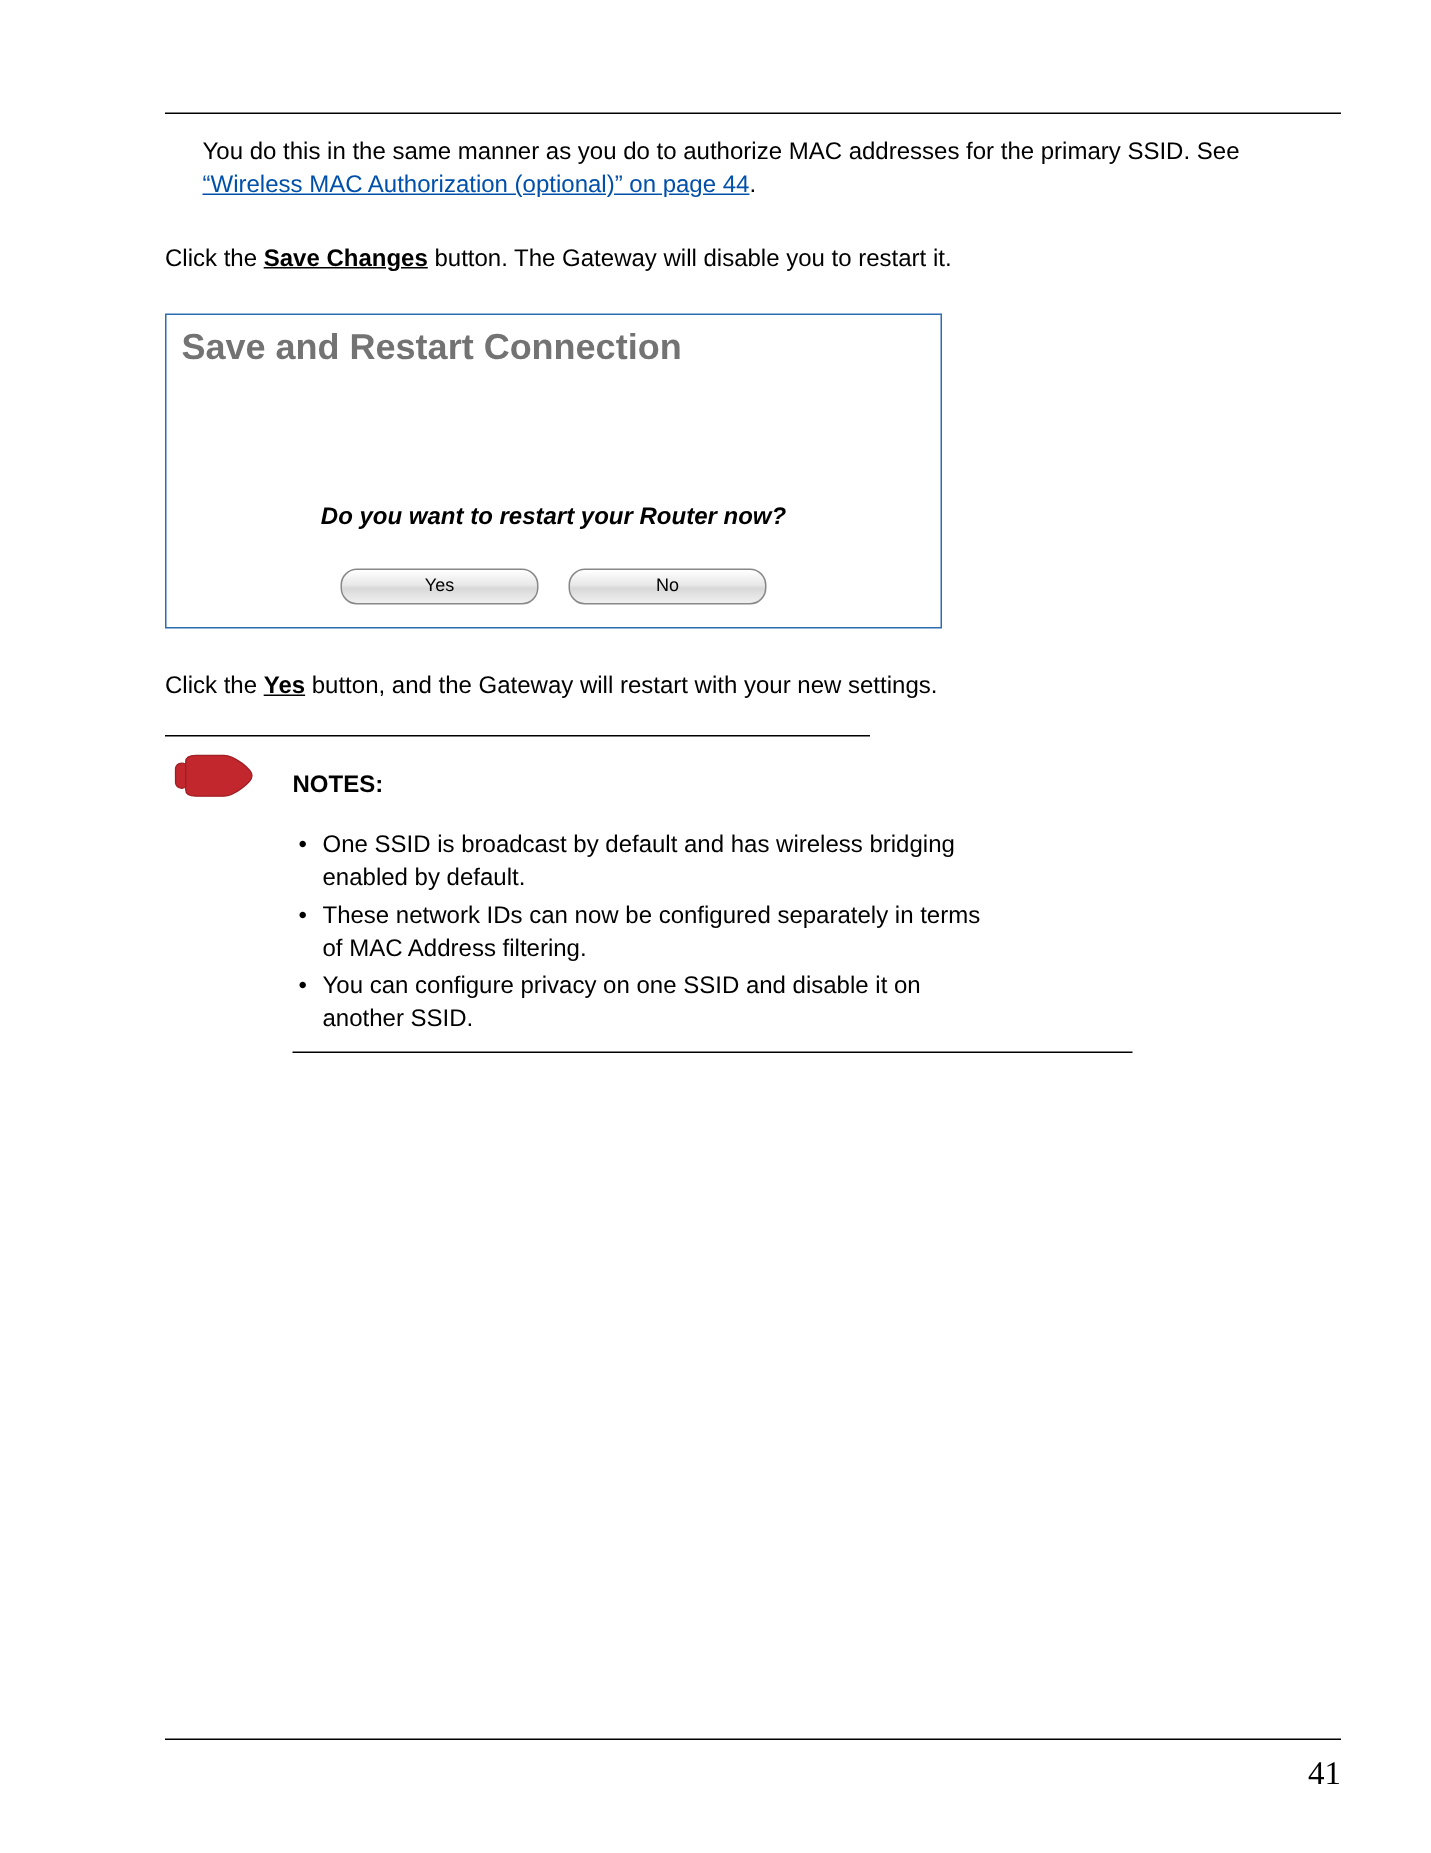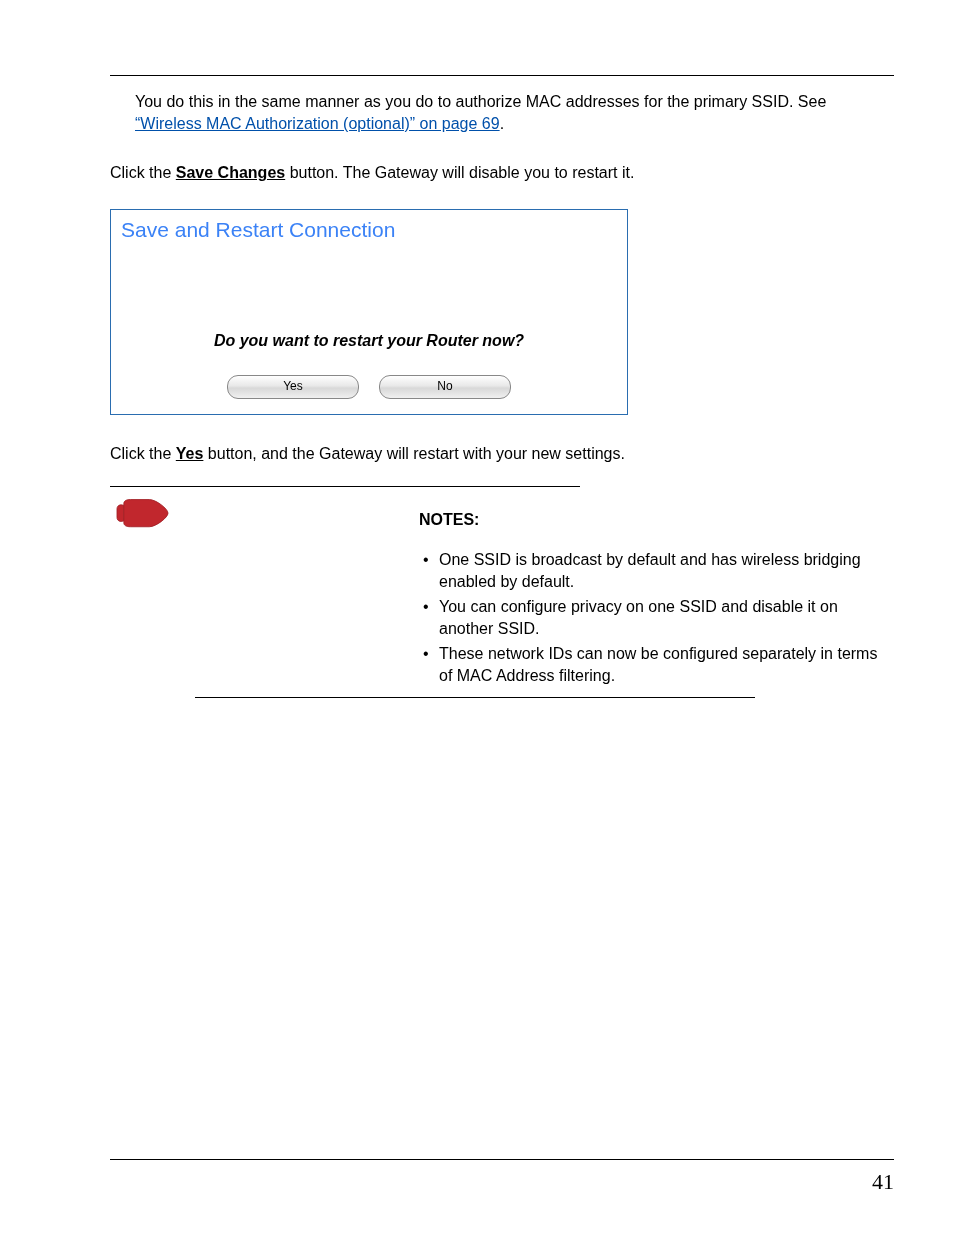--- a/index.html
+++ b/index.html
@@ -55,23 +55,23 @@
     margin-top: 25px;
     margin-left: 0;
     width: 518px;
     border: 1px solid #2a6db0;
     padding: 8px 10px 15px 10px;
     box-sizing: border-box;
     position: relative;
     font-family: Arial, Helvetica, sans-serif;
   }
   .dialog-title {
-    color: #3b82f6;
-    font-weight: normal;
-    font-size: 21px;
+    color: #737373;
+    font-weight: bold;
+    font-size: 24px;
   }
   .dialog-question {
     margin-top: 90px;
     text-align: center;
     font-weight: bold;
     font-size: 16px;
     width: 100%;
     font-style: italic;
   }
   .button-row {
@@ -96,21 +96,20 @@
   }
   .notes-separator {
     border-top: 1px solid #000;
     margin-top: 22px;
     width: 470px;
   }
   .notes-block {
     display: flex;
     align-items: flex-start;
     margin-top: 7px;
-    justify-content: space-between;
   }
   .hand-icon {
     width: 65px;
     flex: 0 0 65px;
     margin-left: 5px;
     margin-right: 15px;
     margin-top: 3px;
   }
   .notes-content {
     flex: 1;
@@ -148,21 +147,21 @@
   .mt-20 { margin-top: 28px; }
 </style>
 </head>
 <body>
 
 <div class="page">
   <div class="top-rule"></div>
 
   <div class="body-text para-indent">
     <span>You do this in the same manner as you do to authorize MAC addresses for the primary SSID. See </span>
-    <a href="#" class="blue-link">“Wireless MAC Authorization (optional)” on page 69</a><span>.</span>
+    <a href="#" class="blue-link">“Wireless MAC Authorization (optional)” on page 44</a><span>.</span>
   </div>
 
   <div class="body-text mt-20">
     <span>Click the </span><a href="#" class="bold-link">Save Changes</a><span> button. The Gateway will disable you to restart it.</span>
   </div>
 
   <div class="dialog-box">
     <div class="dialog-title">Save and Restart Connection</div>
     <div class="dialog-question">Do you want to restart your Router now?</div>
     <div class="button-row">
@@ -183,22 +182,22 @@
         <g fill="#c1272d" stroke="#a01f25" stroke-width="1">
           <path d="M2 14 C2 10 6 8 10 10 L10 28 C6 30 2 28 2 24 Z"></path>
           <path d="M10 8 C10 5 12 3 18 3 L40 3 C48 3 62 14 62 19 C62 24 48 35 40 35 L18 35 C12 35 10 33 10 30 Z"></path>
         </g>
       </svg>
     </div>
     <div class="notes-content">
       <div class="notes-heading">NOTES:</div>
       <ul class="notes-list">
         <li>One SSID is broadcast by default and has wireless bridging enabled by default.</li>
+        <li>These network IDs can now be configured separately in terms of MAC Address filtering.</li>
         <li>You can configure privacy on one SSID and disable it on another SSID.</li>
-        <li>These network IDs can now be configured separately in terms of MAC Address filtering.</li>
       </ul>
     </div>
   </div>
 
   <div class="notes-bottom-rule"></div>
 
   <div class="bottom-rule"></div>
   <div class="page-number">41</div>
 </div>
 

